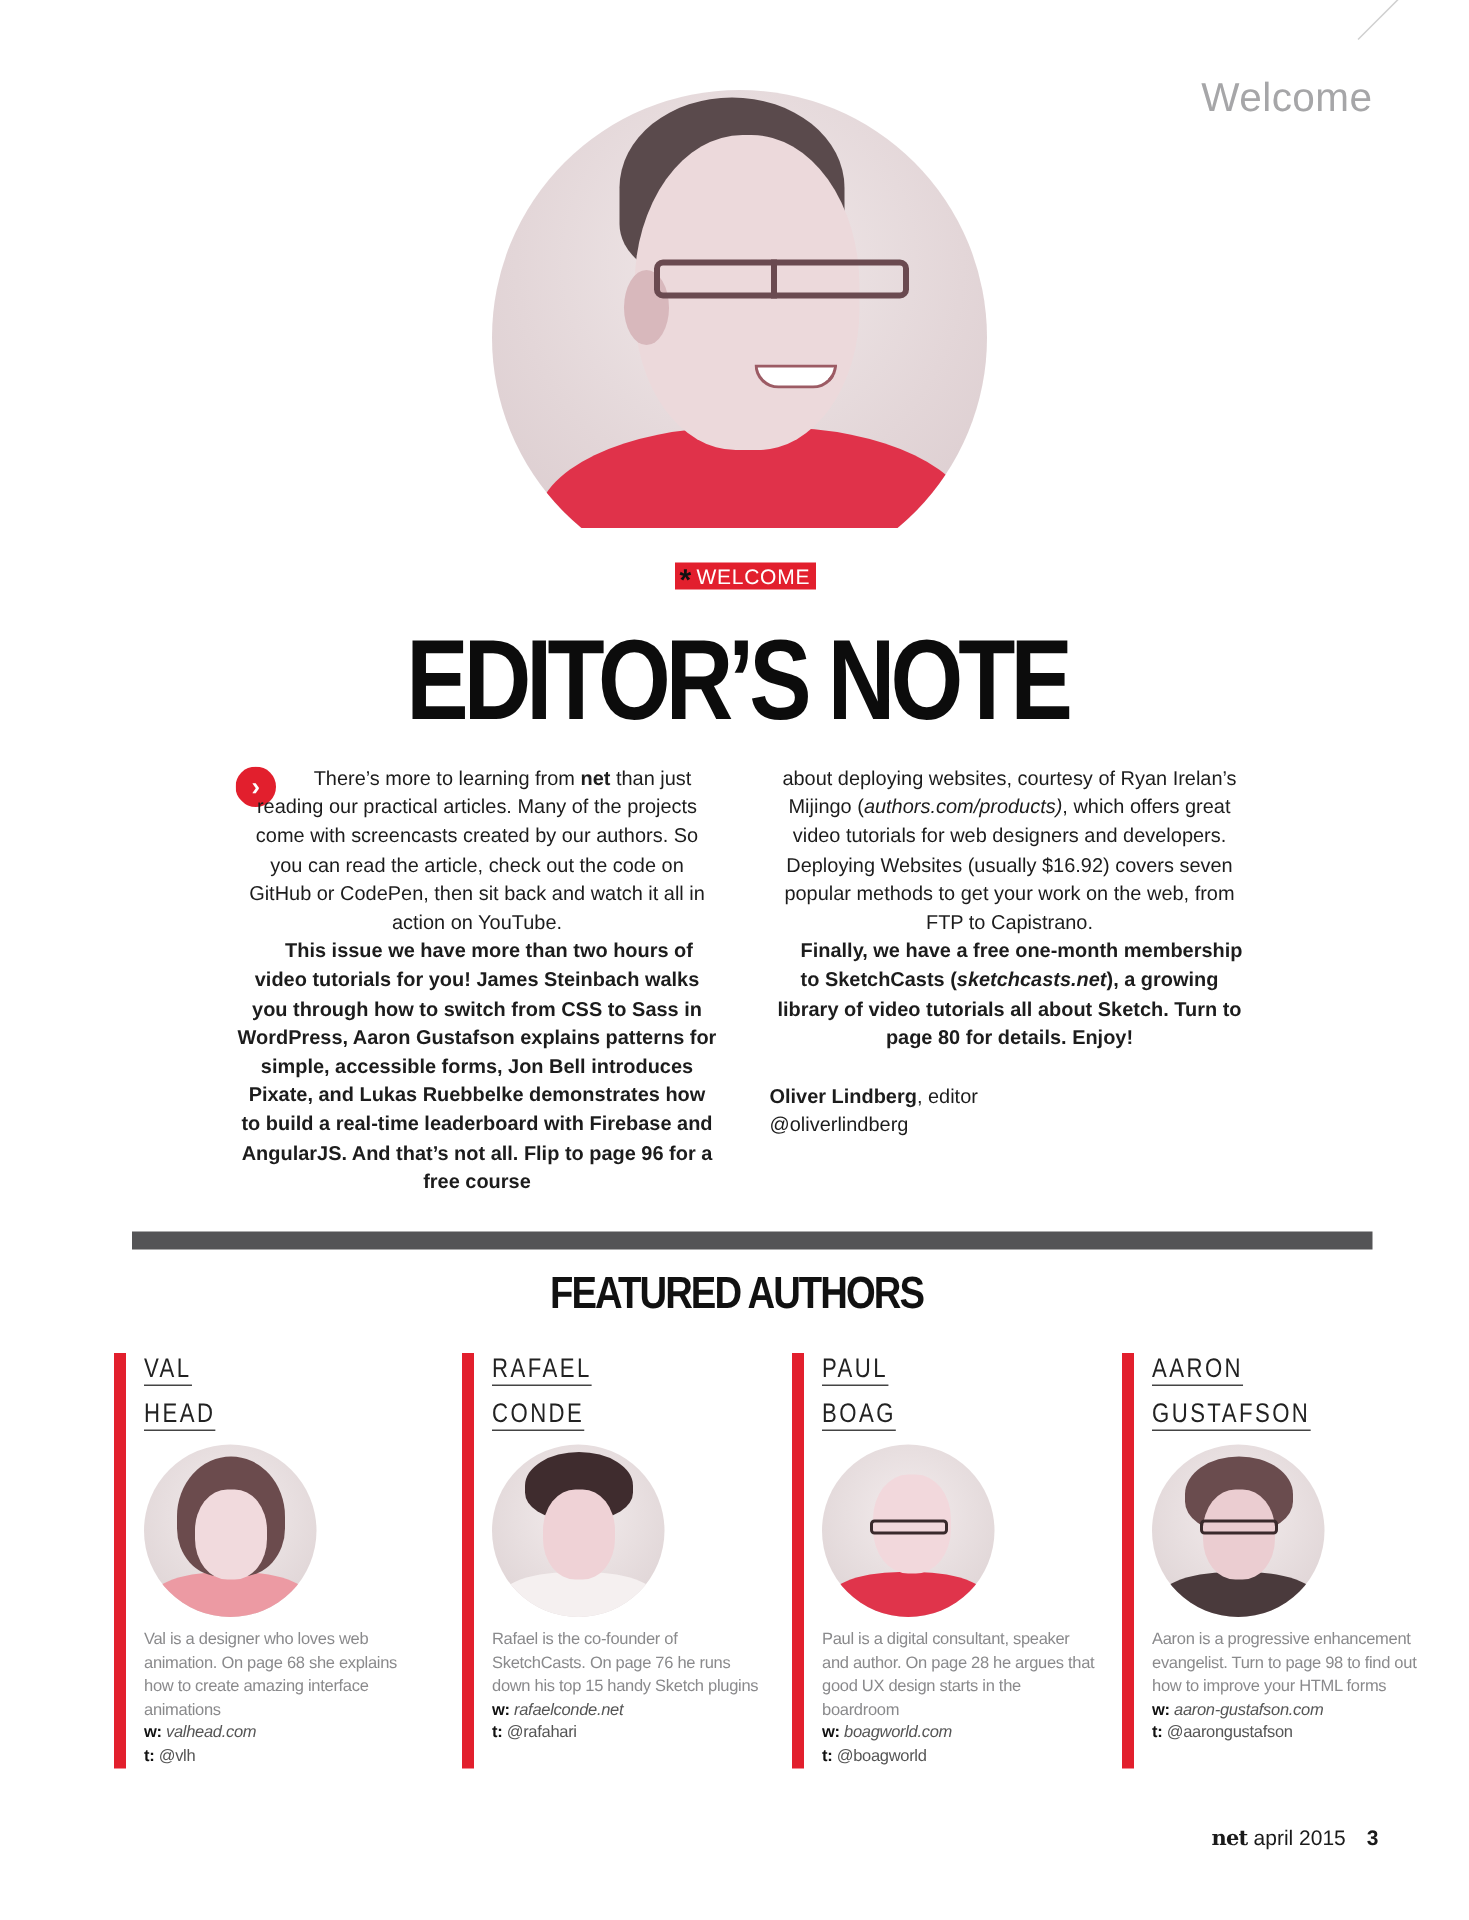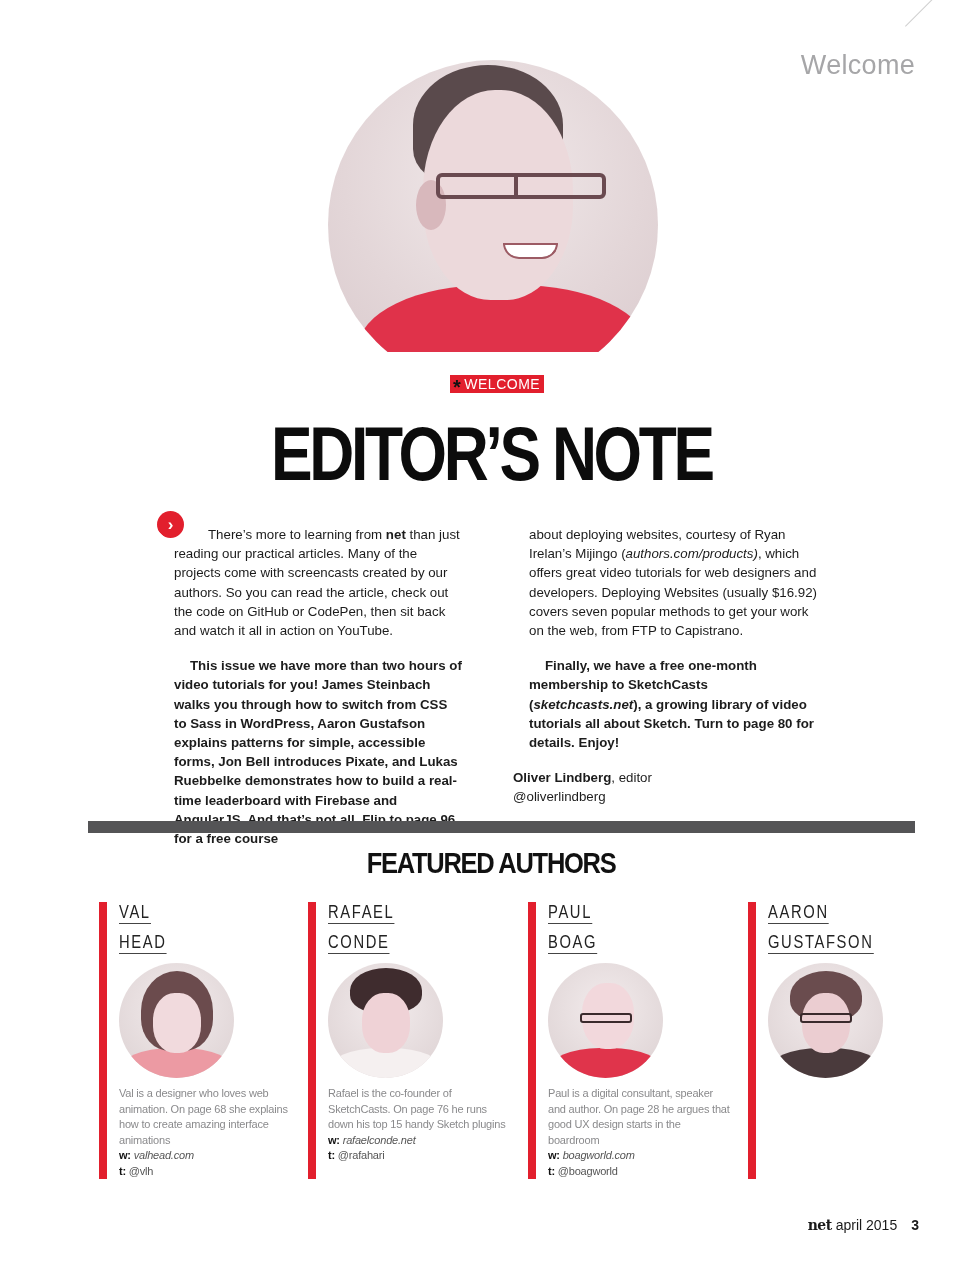--- a/index.html
+++ b/index.html
@@ -46,33 +46,33 @@
       font-family: "Liberation Sans", sans-serif; font-weight: bold; font-size: 76px;
       letter-spacing: -4px; color: #0c0c0c; transform: scaleX(0.82); transform-origin: 500px 0;
     }
 
     .body-col {
       position: absolute; top: 509px; width: 320px;
       font-family: "Liberation Sans", sans-serif; font-size: 13.3px; line-height: 19.2px; color: #1c1c1c;
     }
     .col-left { left: 158px; }
     .col-right { left: 513px; }
-    .body-col p { margin: 16px; }
+    .body-col p { margin: 0; text-align: center; }
     .body-col p.indent { text-indent: 16px; font-weight: bold; }
     .body-col p .first-line-pad { display: inline-block; width: 34px; }
     .body-col em { font-style: italic; }
     .body-col b { font-weight: bold; }
 
     .dropcap-icon {
       position: absolute; left: 157px; top: 511px; width: 27px; height: 27px; border-radius: 50%;
       background: #e21f2d; color: #fff; display: flex; align-items: center; justify-content: center;
       font-weight: bold; font-size: 17px; clip-path: polygon(0 0,100% 0,100% 100%,30% 100%,0 70%);
     }
 
-    .signature { margin-top: 4px; }
+    .signature { margin-top: 20px; }
     .signature .name { font-weight: bold; }
     .signature .email { font-style: italic; }
 
     .divider-bar { position: absolute; left: 88px; top: 821px; width: 827px; height: 12px; background: #545456; }
 
     .featured-title {
       position: absolute; left: 0; width: 979px; top: 846px; text-align: center;
       font-size: 30px; letter-spacing: -1.5px; color: #111;
       transform: scaleX(0.85); transform-origin: 500px 0;
     }
@@ -147,21 +147,21 @@
   <div class="signature">
     <div><span class="name">Oliver Lindberg</span><span>, editor</span></div>
     <div>@oliverlindberg</div>
   </div>
 </div>
 
 <div class="divider-bar"></div>
 
 <h2 class="featured-title">FEATURED AUTHORS</h2>
 
-<div class="author" style="left:99px;">
+<div class="author" style="left:76px;">
   <div class="red-bar"></div>
   <div class="name-line first">VAL</div>
   <div class="name-line last">HEAD</div>
   <div class="portrait">
     <div class="p-body" style="background:#ec9aa3;"></div>
     <div class="p-hair" style="background:#6b4b4d; height:80px;"></div>
     <div class="p-face"></div>
   </div>
   <div class="bio">
     <div>Val is a designer who loves web animation. On page 68 she explains how to create amazing interface animations</div>
@@ -205,19 +205,24 @@
 <div class="author" style="left:748px;">
   <div class="red-bar"></div>
   <div class="name-line first">AARON</div>
   <div class="name-line last">GUSTAFSON</div>
   <div class="portrait">
     <div class="p-body" style="background:#4a3a3c;"></div>
     <div class="p-hair" style="background:#6a4c4e; height:50px;"></div>
     <div class="p-face" style="background:#ebcdd1;"></div>
     <div class="p-glasses"></div>
   </div>
+  <div class="bio">
+    <div>Aaron is a progressive enhancement evangelist. Turn to page 98 to find out how to improve your HTML forms</div>
+    <div class="meta"><b>w:</b> <i>aaron-gustafson.com</i></div>
+    <div class="meta"><b>t:</b> <span>@aarongustafson</span></div>
+  </div>
 </div>
 
 <div class="folio">
   <span class="brand">net</span>
   <span>april 2015</span>
   <span class="page-num">3</span>
 </div>
 
 </body></html>

